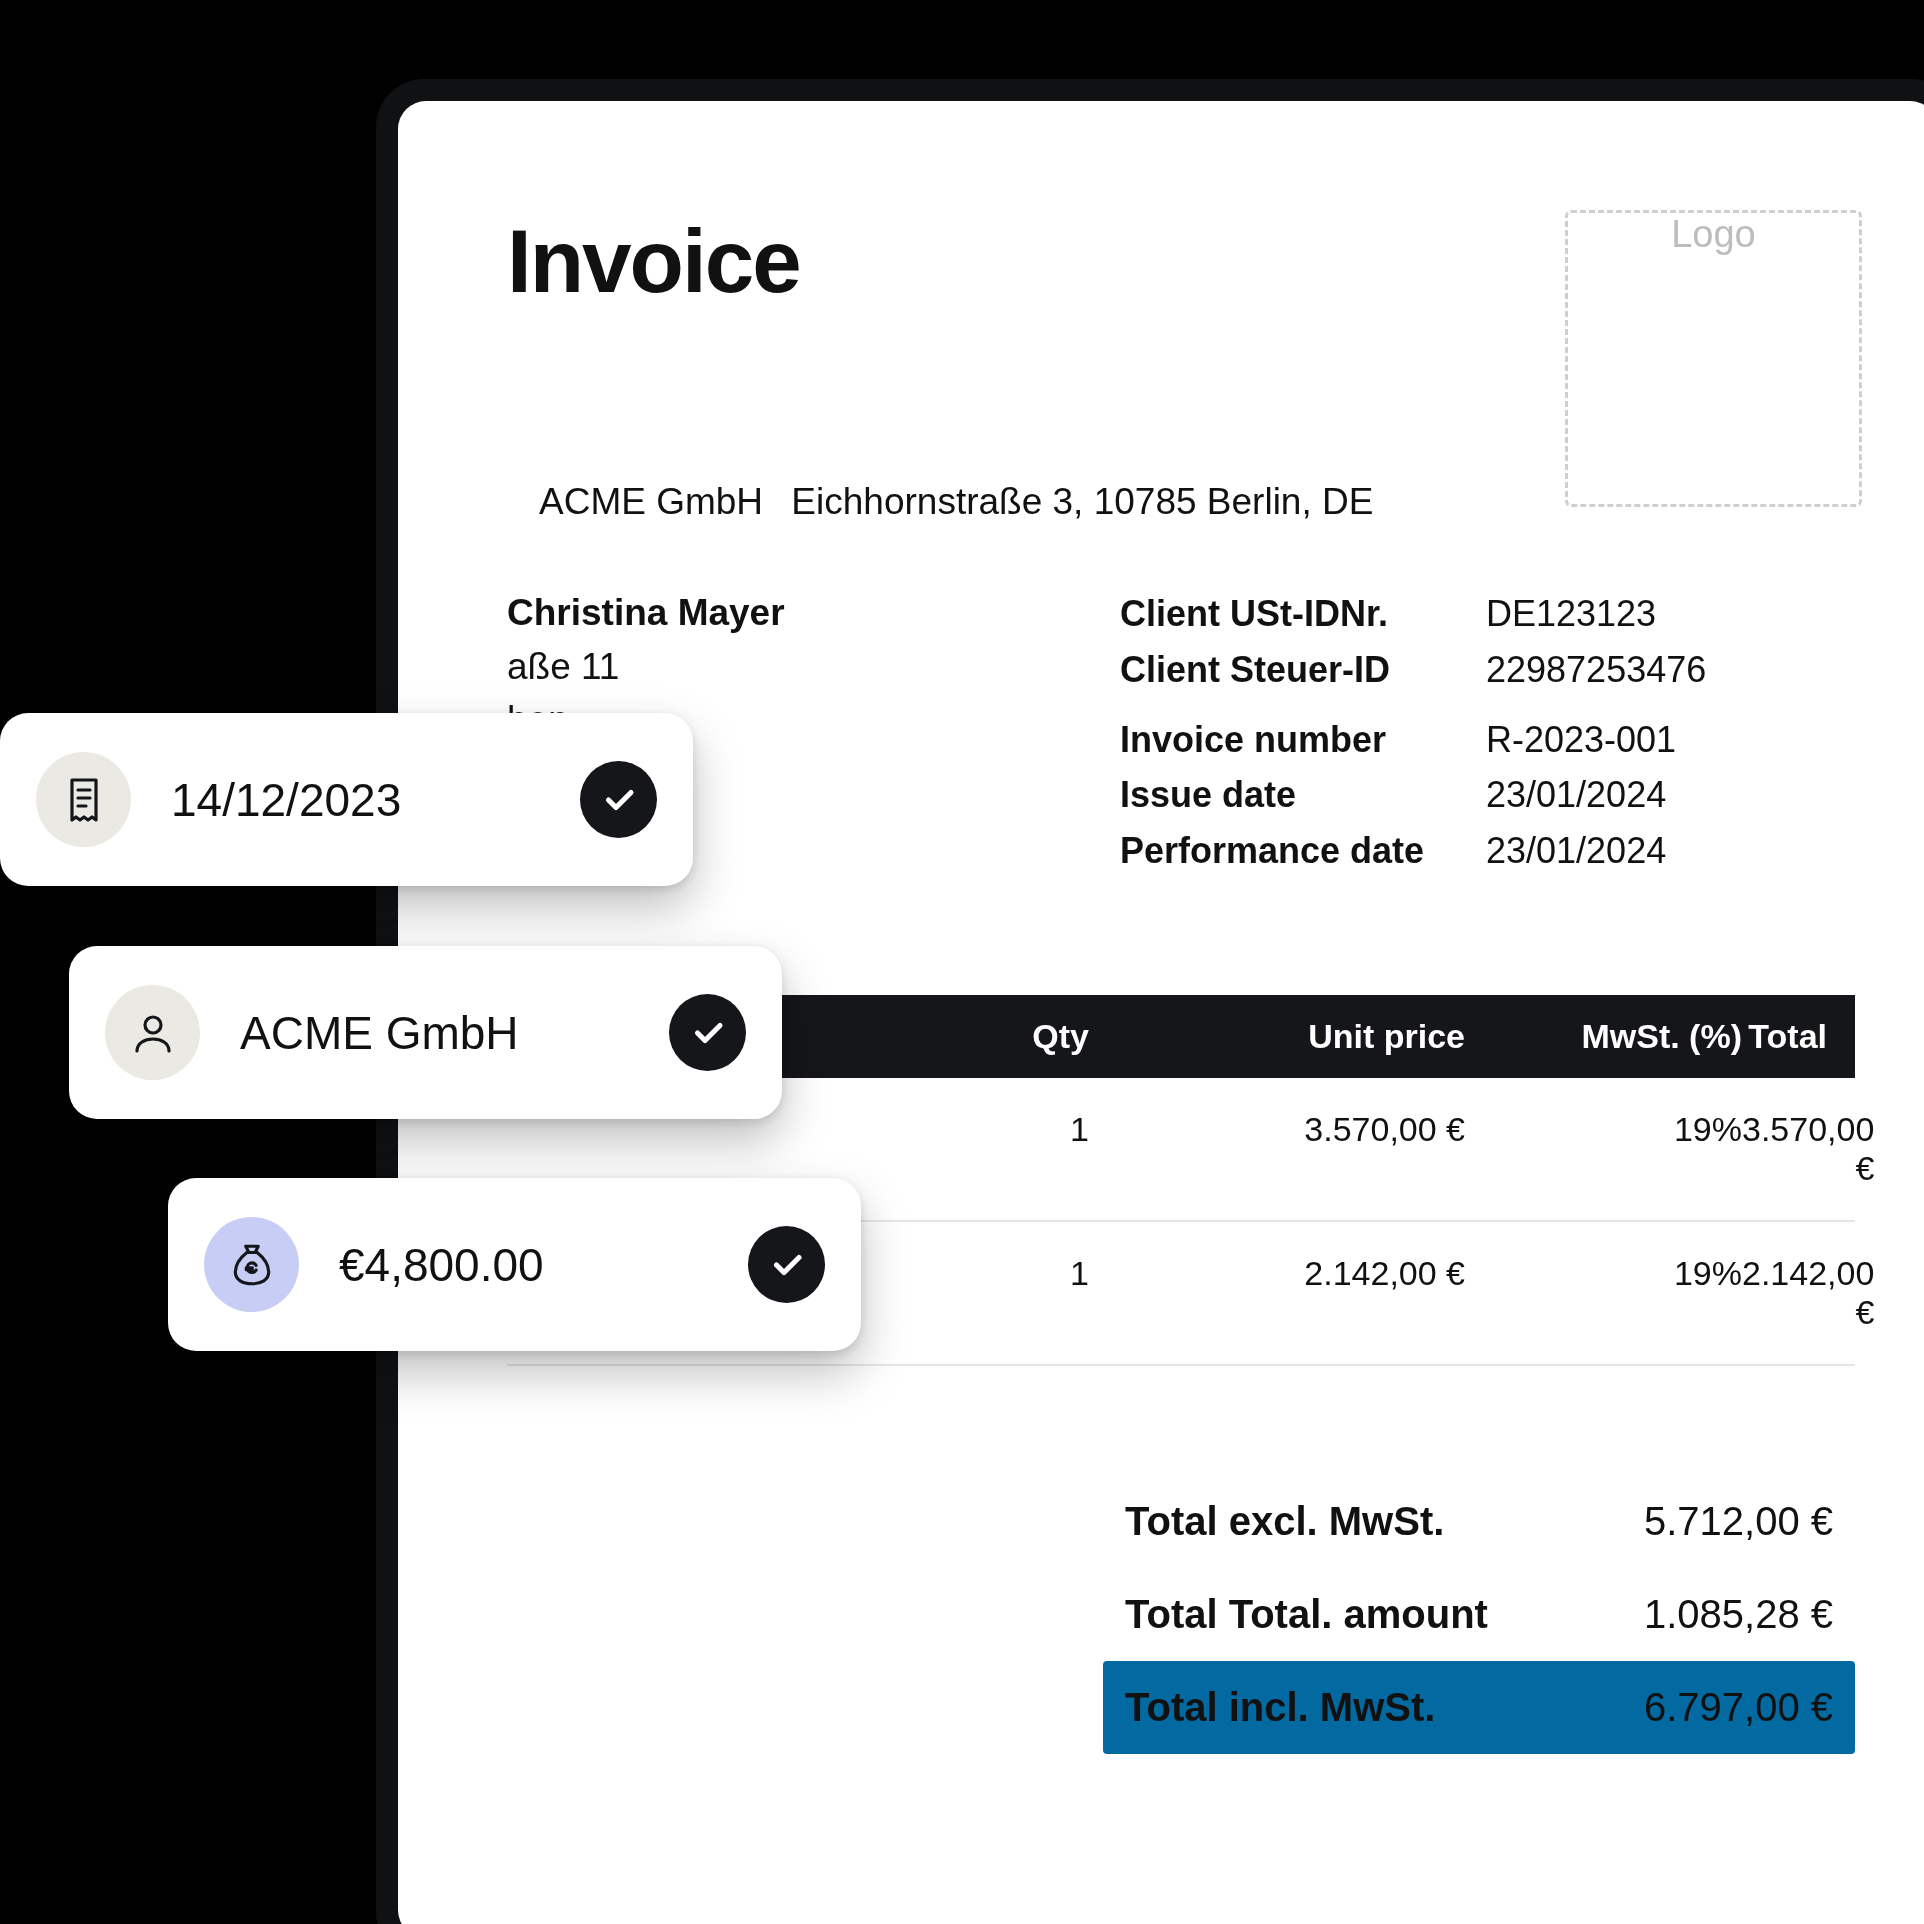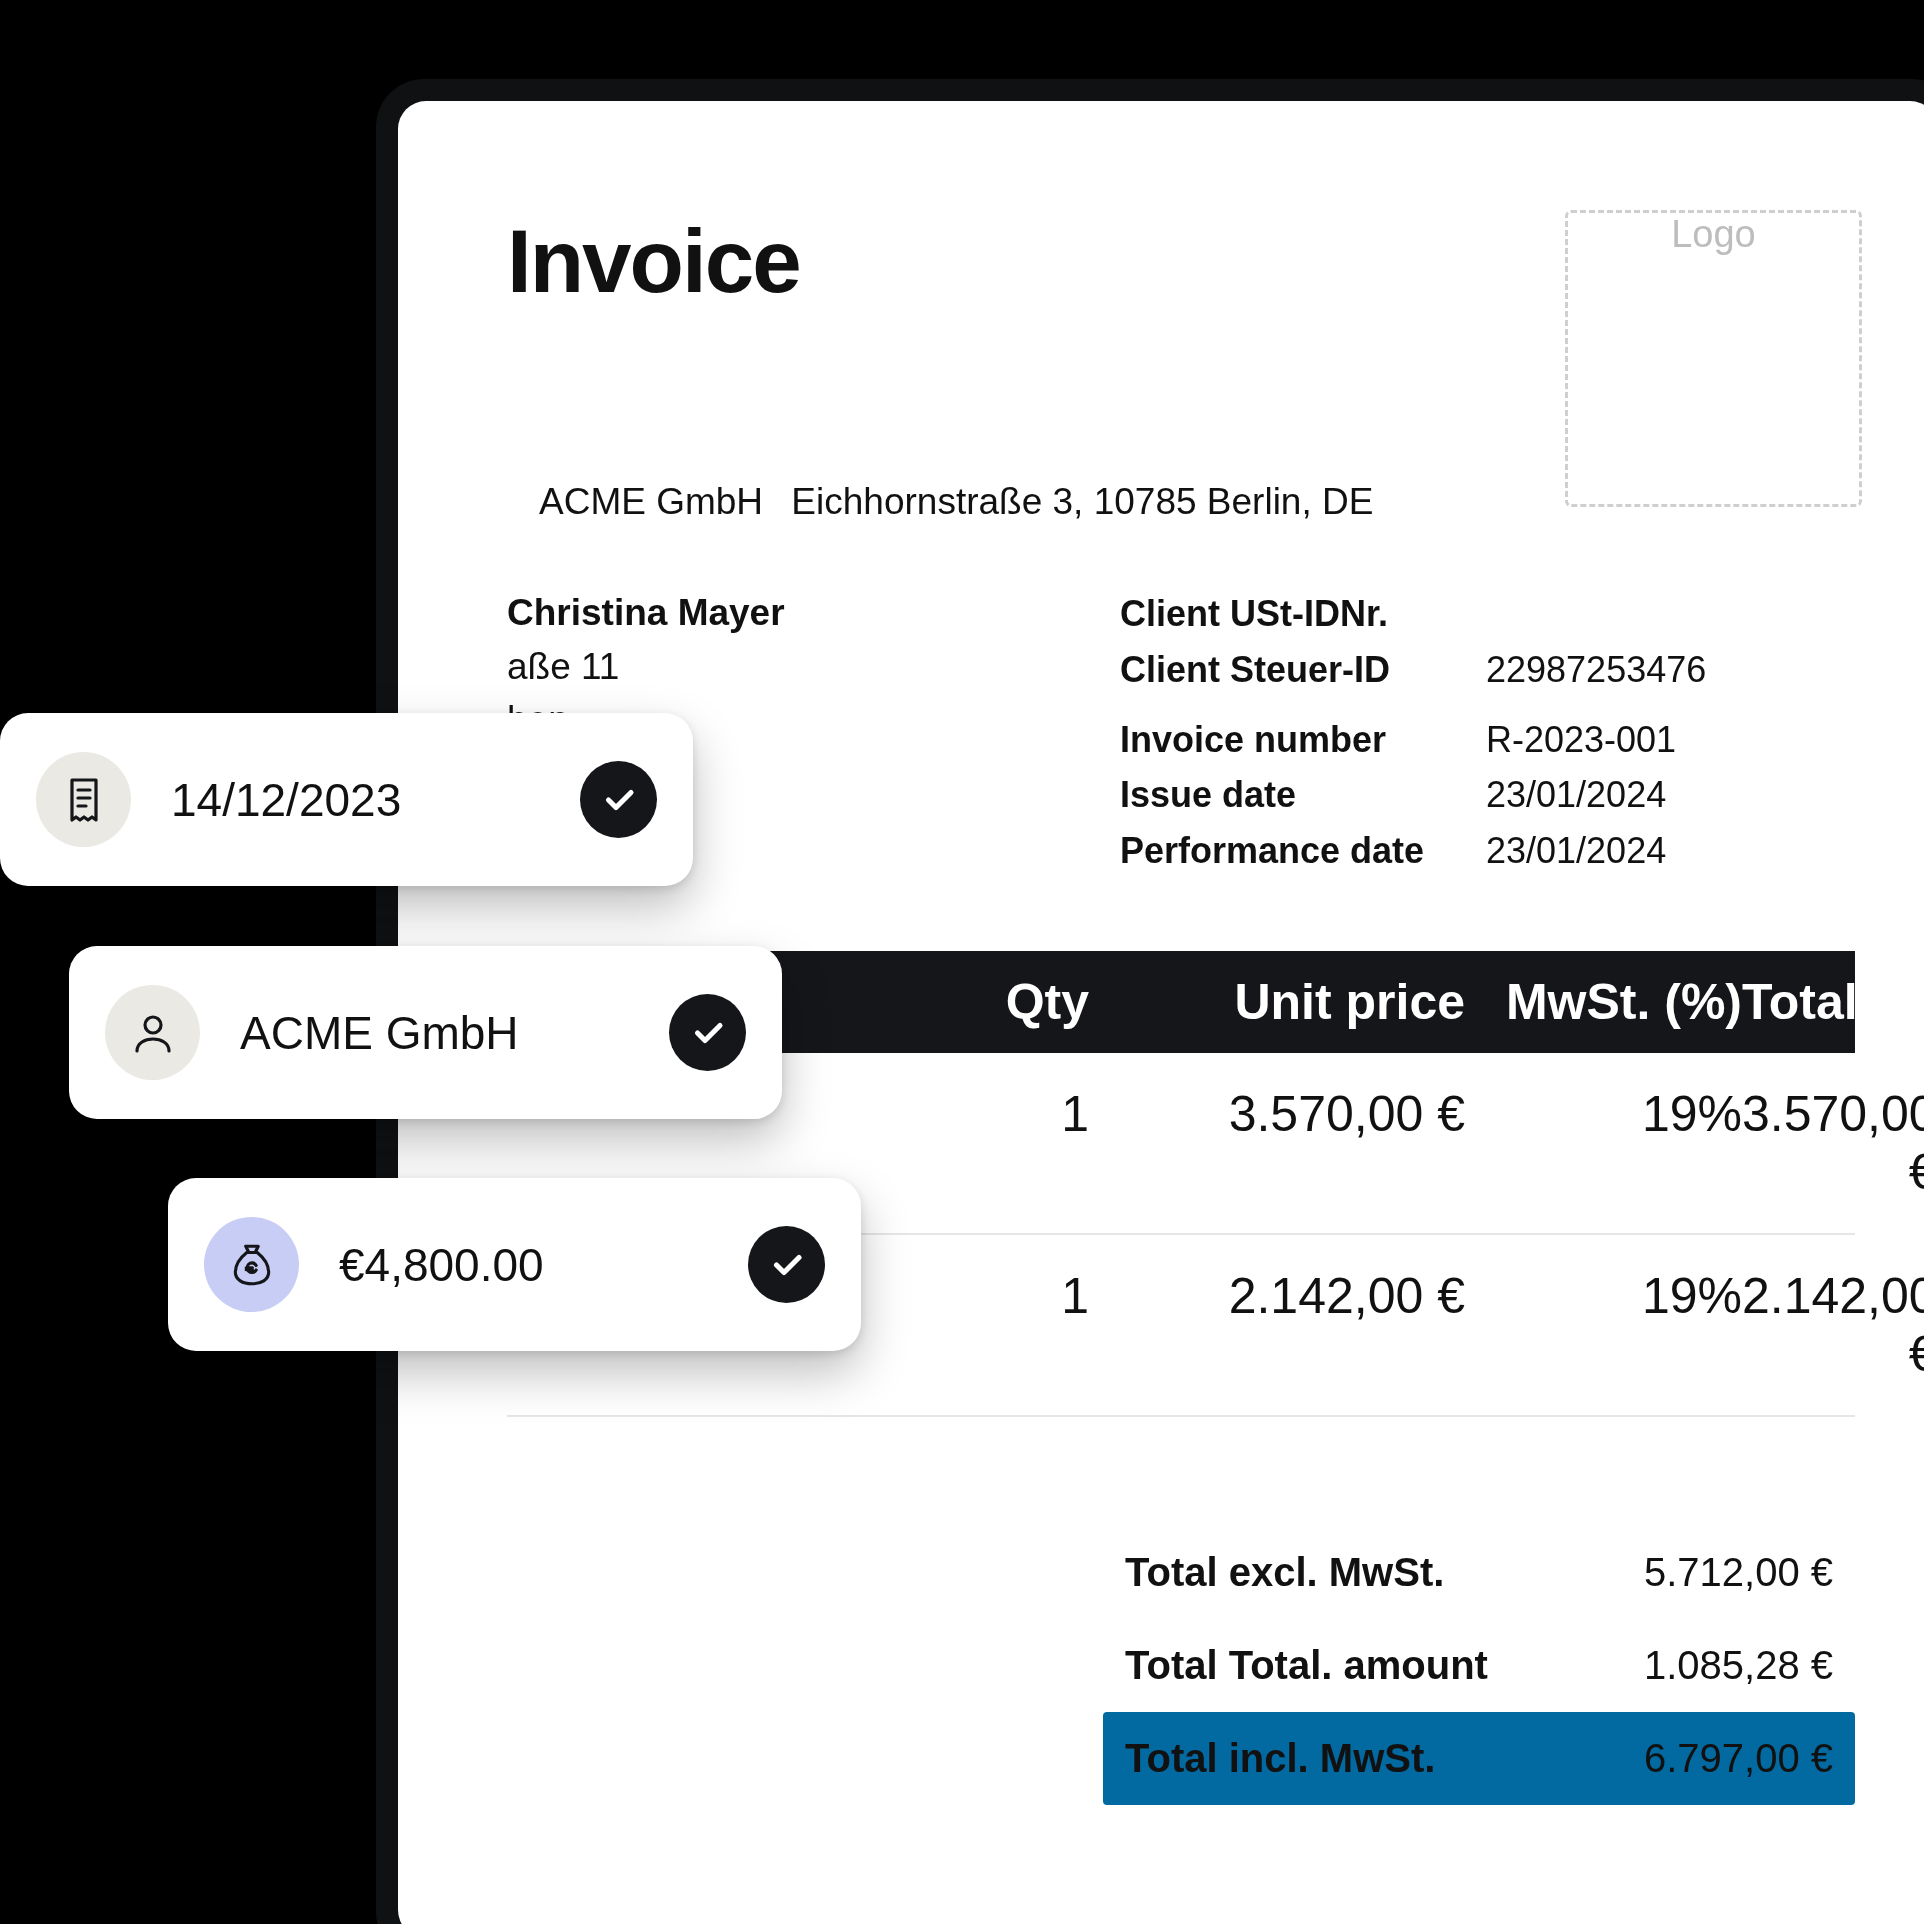--- a/index.html
+++ b/index.html
@@ -79,23 +79,23 @@
   .kv {
     display: flex;
     line-height: 1.55;
   }
   .kv .k { flex: 0 0 366px; font-weight: 700; }
   .kv .v { flex: 1; }
   .kv-gap { height: 14px; }
 
   
   .tbl {
-    margin-top: 72px;
+    margin-top: 116px;
     width: 100%;
-    font-size: 50px;
+    font-size: 34px;
   }
   .tbl-head {
     display: flex;
     background: #15161a;
     color: #fff;
     font-weight: 700;
     padding: 22px 28px;
   }
   .c-desc { flex: 0 0 356px; }
   .c-qty  { flex: 0 0 198px; text-align: right; }
@@ -192,20 +192,21 @@
 
       <div class="meta-row">
         <div class="meta-col-left">
           <div class="name">Christina Mayer</div>
           <div>aße 11</div>
           <div>hen</div>
         </div>
         <div class="meta-col-right">
           <div class="kv">
               <div class="k">Client USt-IDNr.</div>
+              <div class="v">DE123123</div>
             </div>
           <div class="kv">
               <div class="k">Client Steuer-ID</div>
               <div class="v">22987253476</div>
             </div>
           <div class="kv-gap"></div>
           <div class="kv">
               <div class="k">Invoice number</div>
               <div class="v">R-2023-001</div>
             </div>

